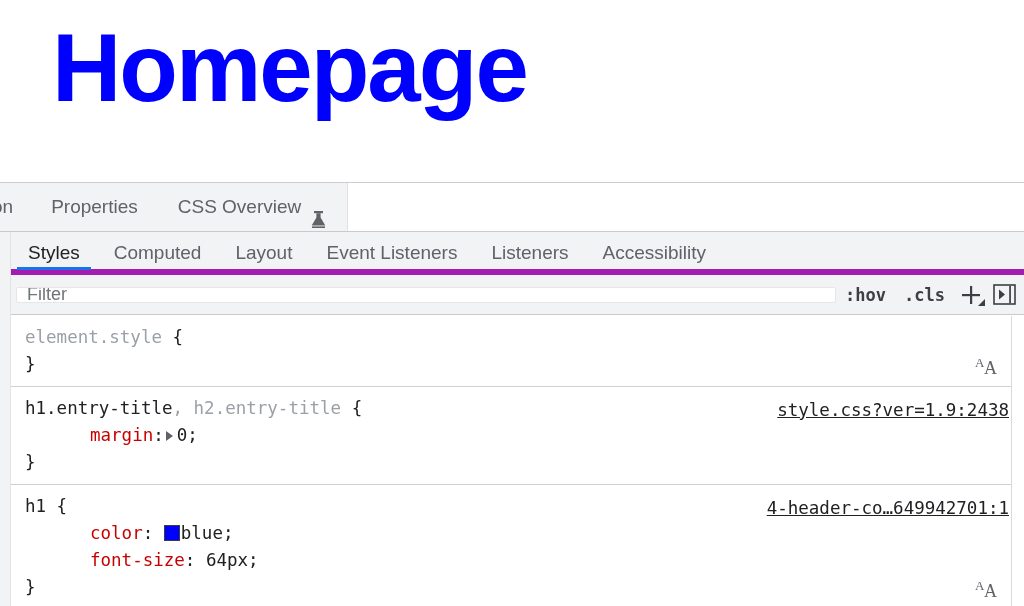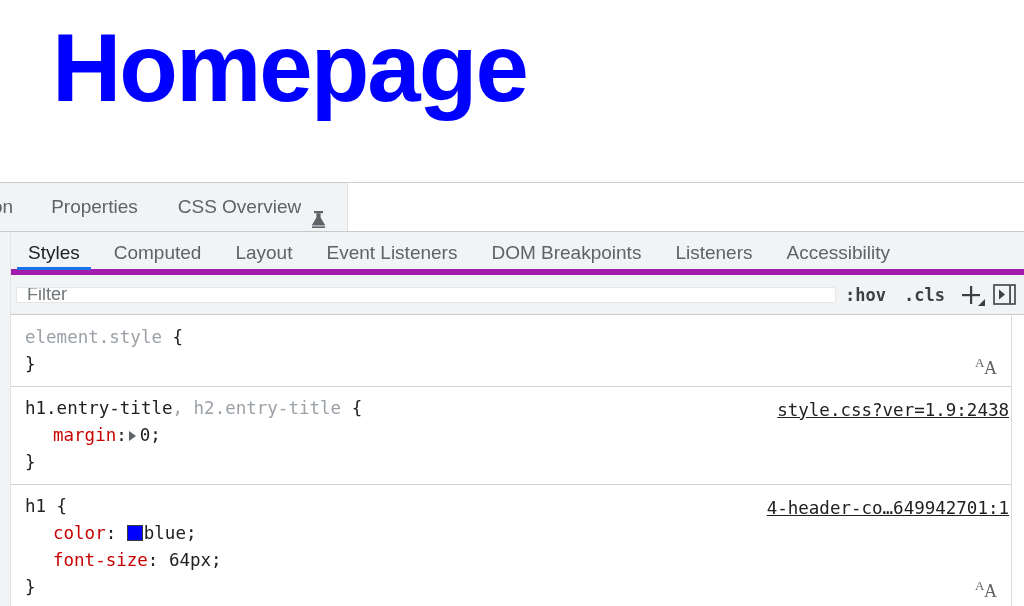--- a/index.html
+++ b/index.html
@@ -198,21 +198,21 @@
   .rule-block {
     position: relative;
     padding: 8px 0 8px 0;
     border-bottom: 1px solid #d0d0d0;
     font-family: "DejaVu Sans Mono", monospace;
     font-size: 17.5px;
     line-height: 27px;
     color: #202124;
   }
   .rule-line { padding-left: 14px; white-space: pre; }
-  .rule-line.indent { padding-left: 42px; }
+  .rule-line.indent { padding-left: 42px; margin-left: 37px; }
 
   .sel-match { color: #202124; }
   .sel-dim   { color: #9aa0a6; }
   .prop      { color: #c80000; }
   .val       { color: #202124; }
   .punct     { color: #202124; }
 
   .origin-link {
     position: absolute;
     right: 14px;
@@ -323,23 +323,20 @@
           <span>Styles</span>
         </div>
         <div class="panel-tab">
           <span>Computed</span>
         </div>
         <div class="panel-tab">
           <span>Layout</span>
         </div>
         <div class="panel-tab">
           <span>Event Listeners</span>
-        </div>
-        <div class="panel-tab">
-          <span>DOM Breakpoints</span>
         </div>
         <div class="panel-tab">
           <span>Listeners</span>
         </div>
         <div class="panel-tab">
           <span>Accessibility</span>
         </div>
       </div>
 
       <div class="filter-bar">

